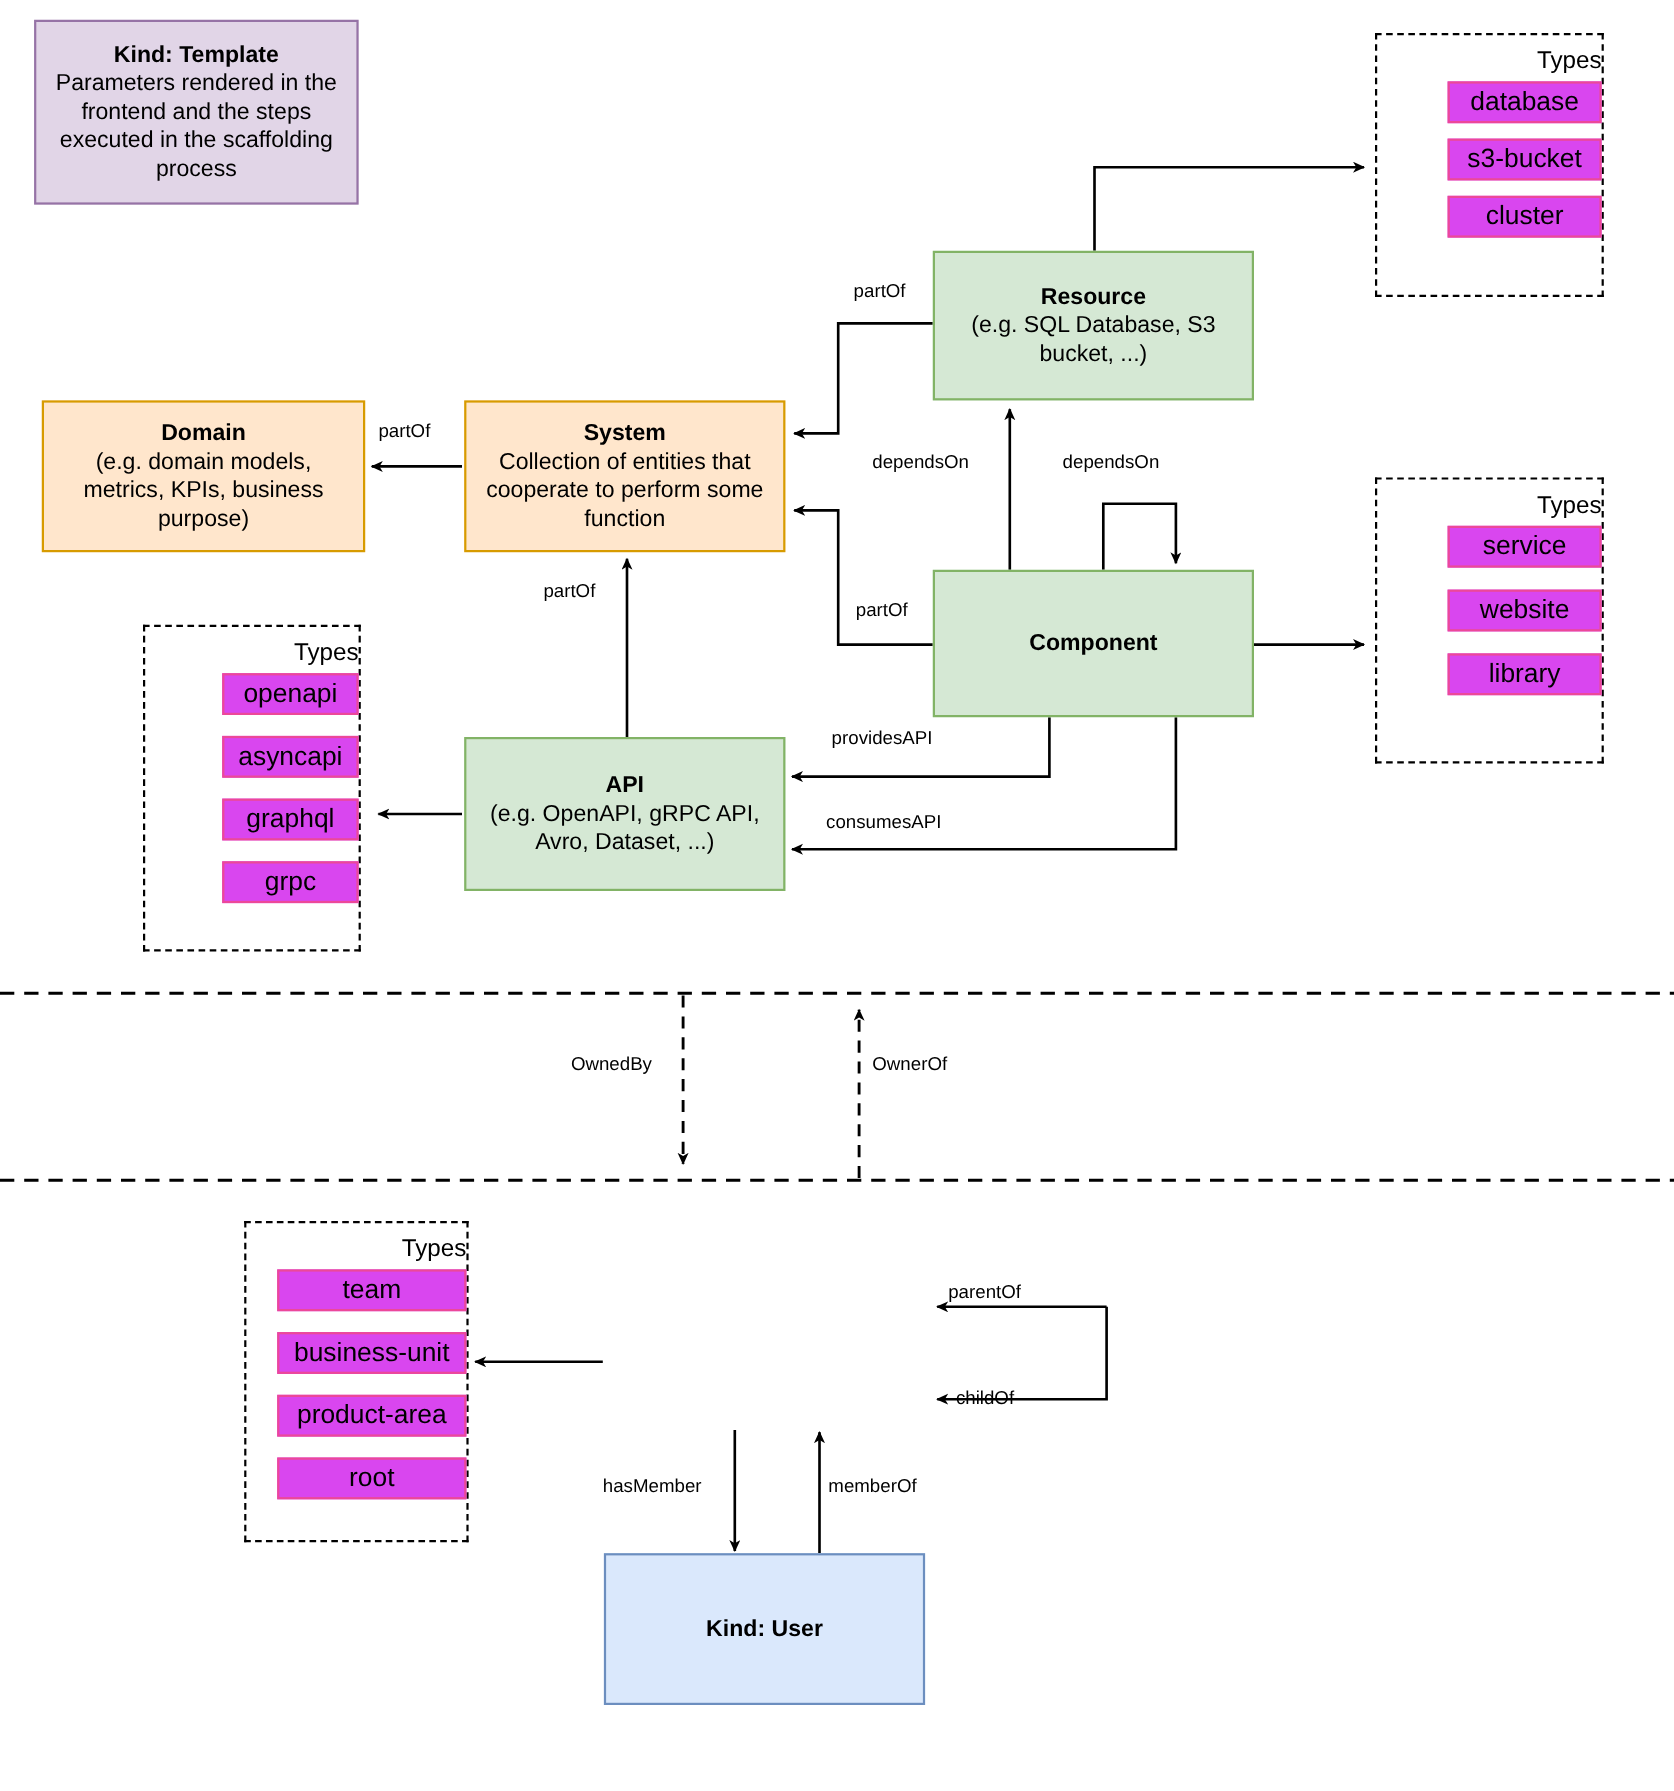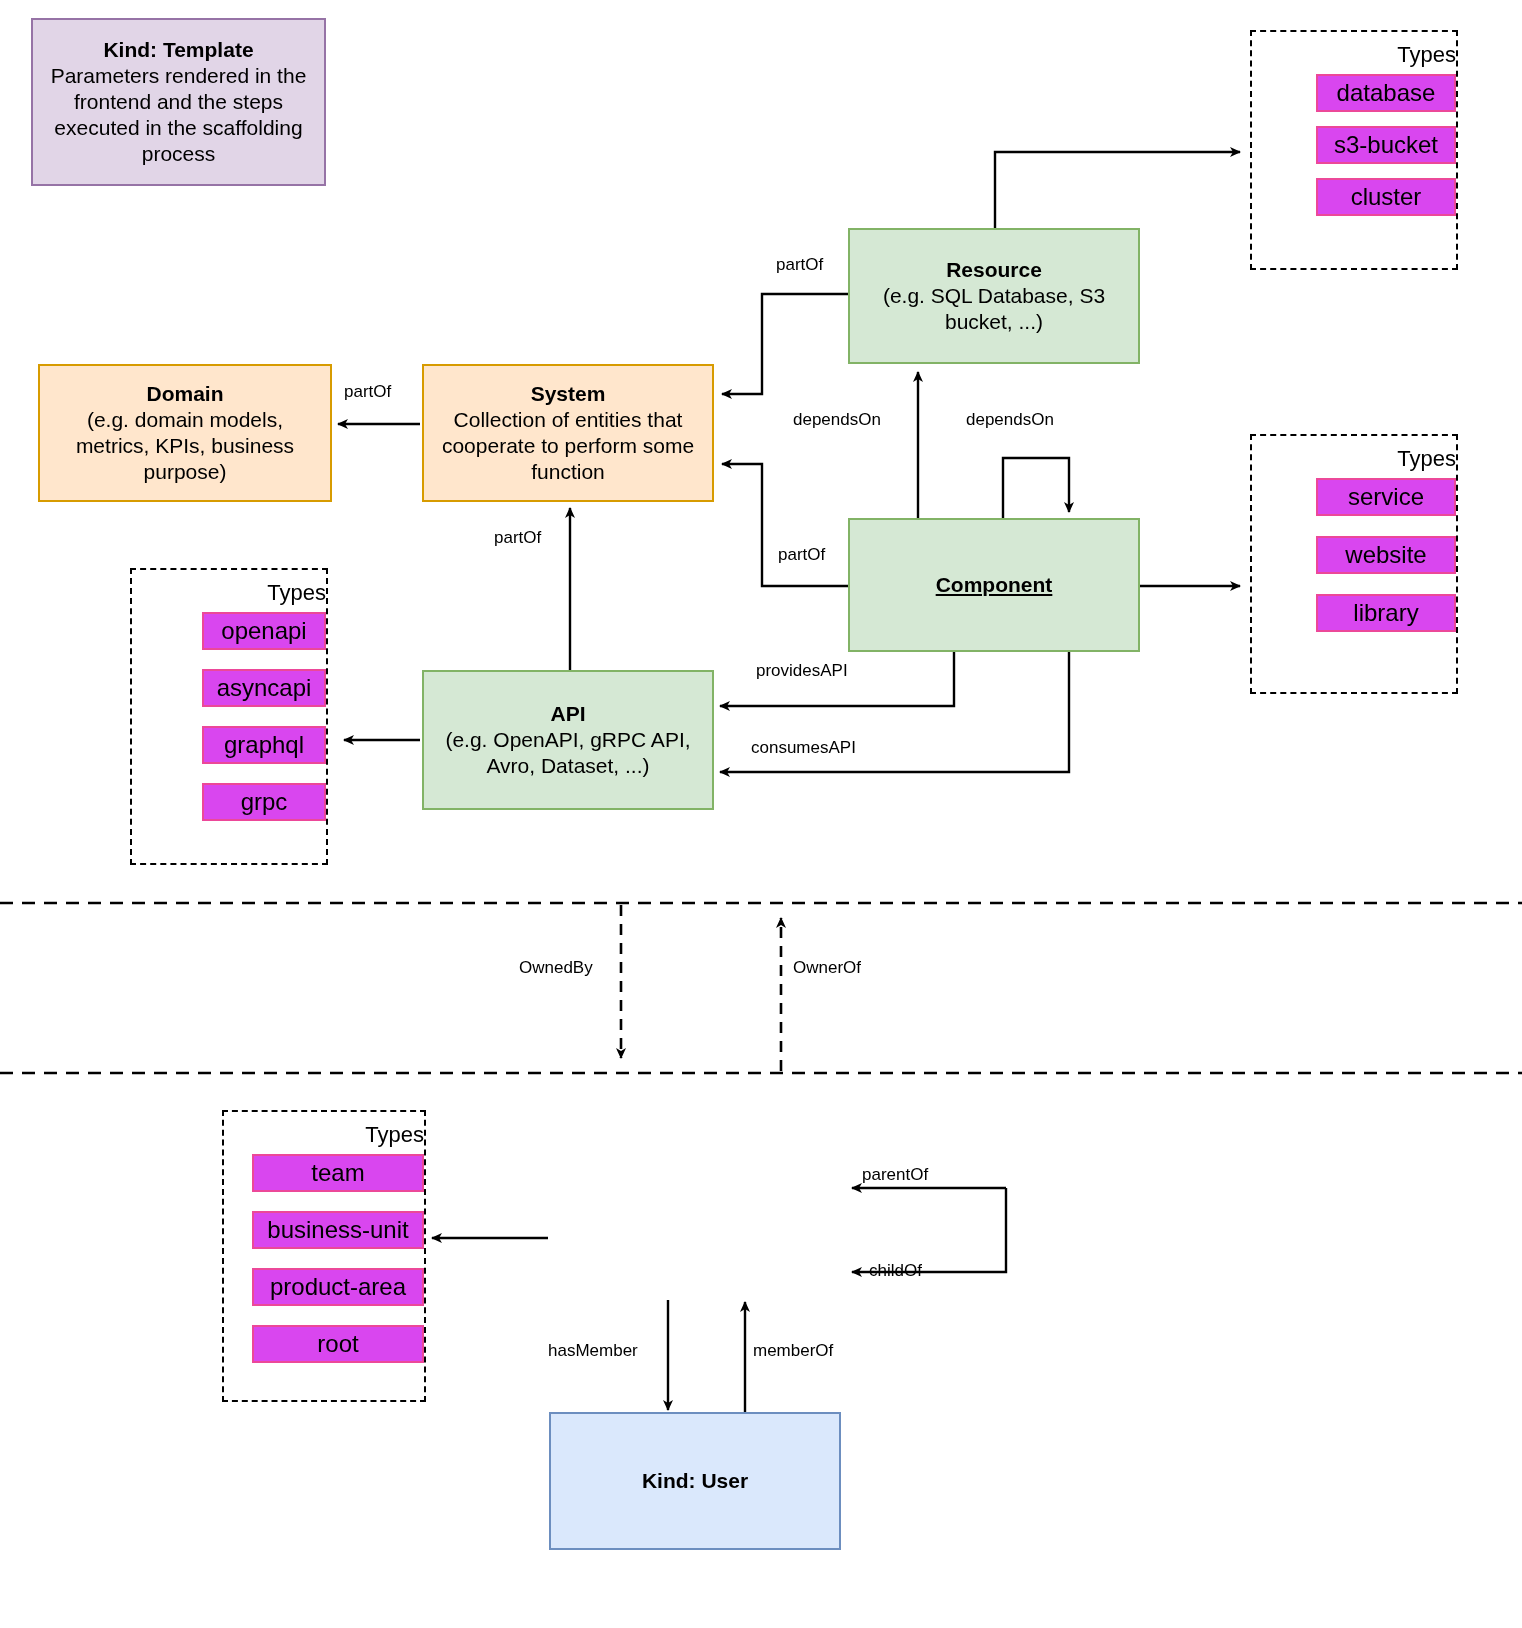--- a/index.html
+++ b/index.html
@@ -97,21 +97,21 @@
   <div class="box orange" style="left:422px;top:364px;width:292px;height:138px;">
     <div class="ttl">System</div>
     <div class="sub">Collection of entities that cooperate to perform some function</div>
   </div>
 
   <div class="box green" style="left:848px;top:228px;width:292px;height:136px;">
     <div class="ttl">Resource</div>
     <div class="sub">(e.g. SQL Database, S3 bucket, ...)</div>
   </div>
 
-  <div class="box green" style="left:848px;top:518px;width:292px;height:134px;text-decoration:underline;">
+  <div class="box green" style="left:848px;top:518px;width:292px;height:134px;">
     <div class="ttl">Component</div>
   </div>
 
   <div class="box green" style="left:422px;top:670px;width:292px;height:140px;">
     <div class="ttl">API</div>
     <div class="sub">(e.g. OpenAPI, gRPC API, Avro, Dataset, ...)</div>
   </div>
 
 
   <div class="box blue" style="left:549px;top:1412px;width:292px;height:138px;">

